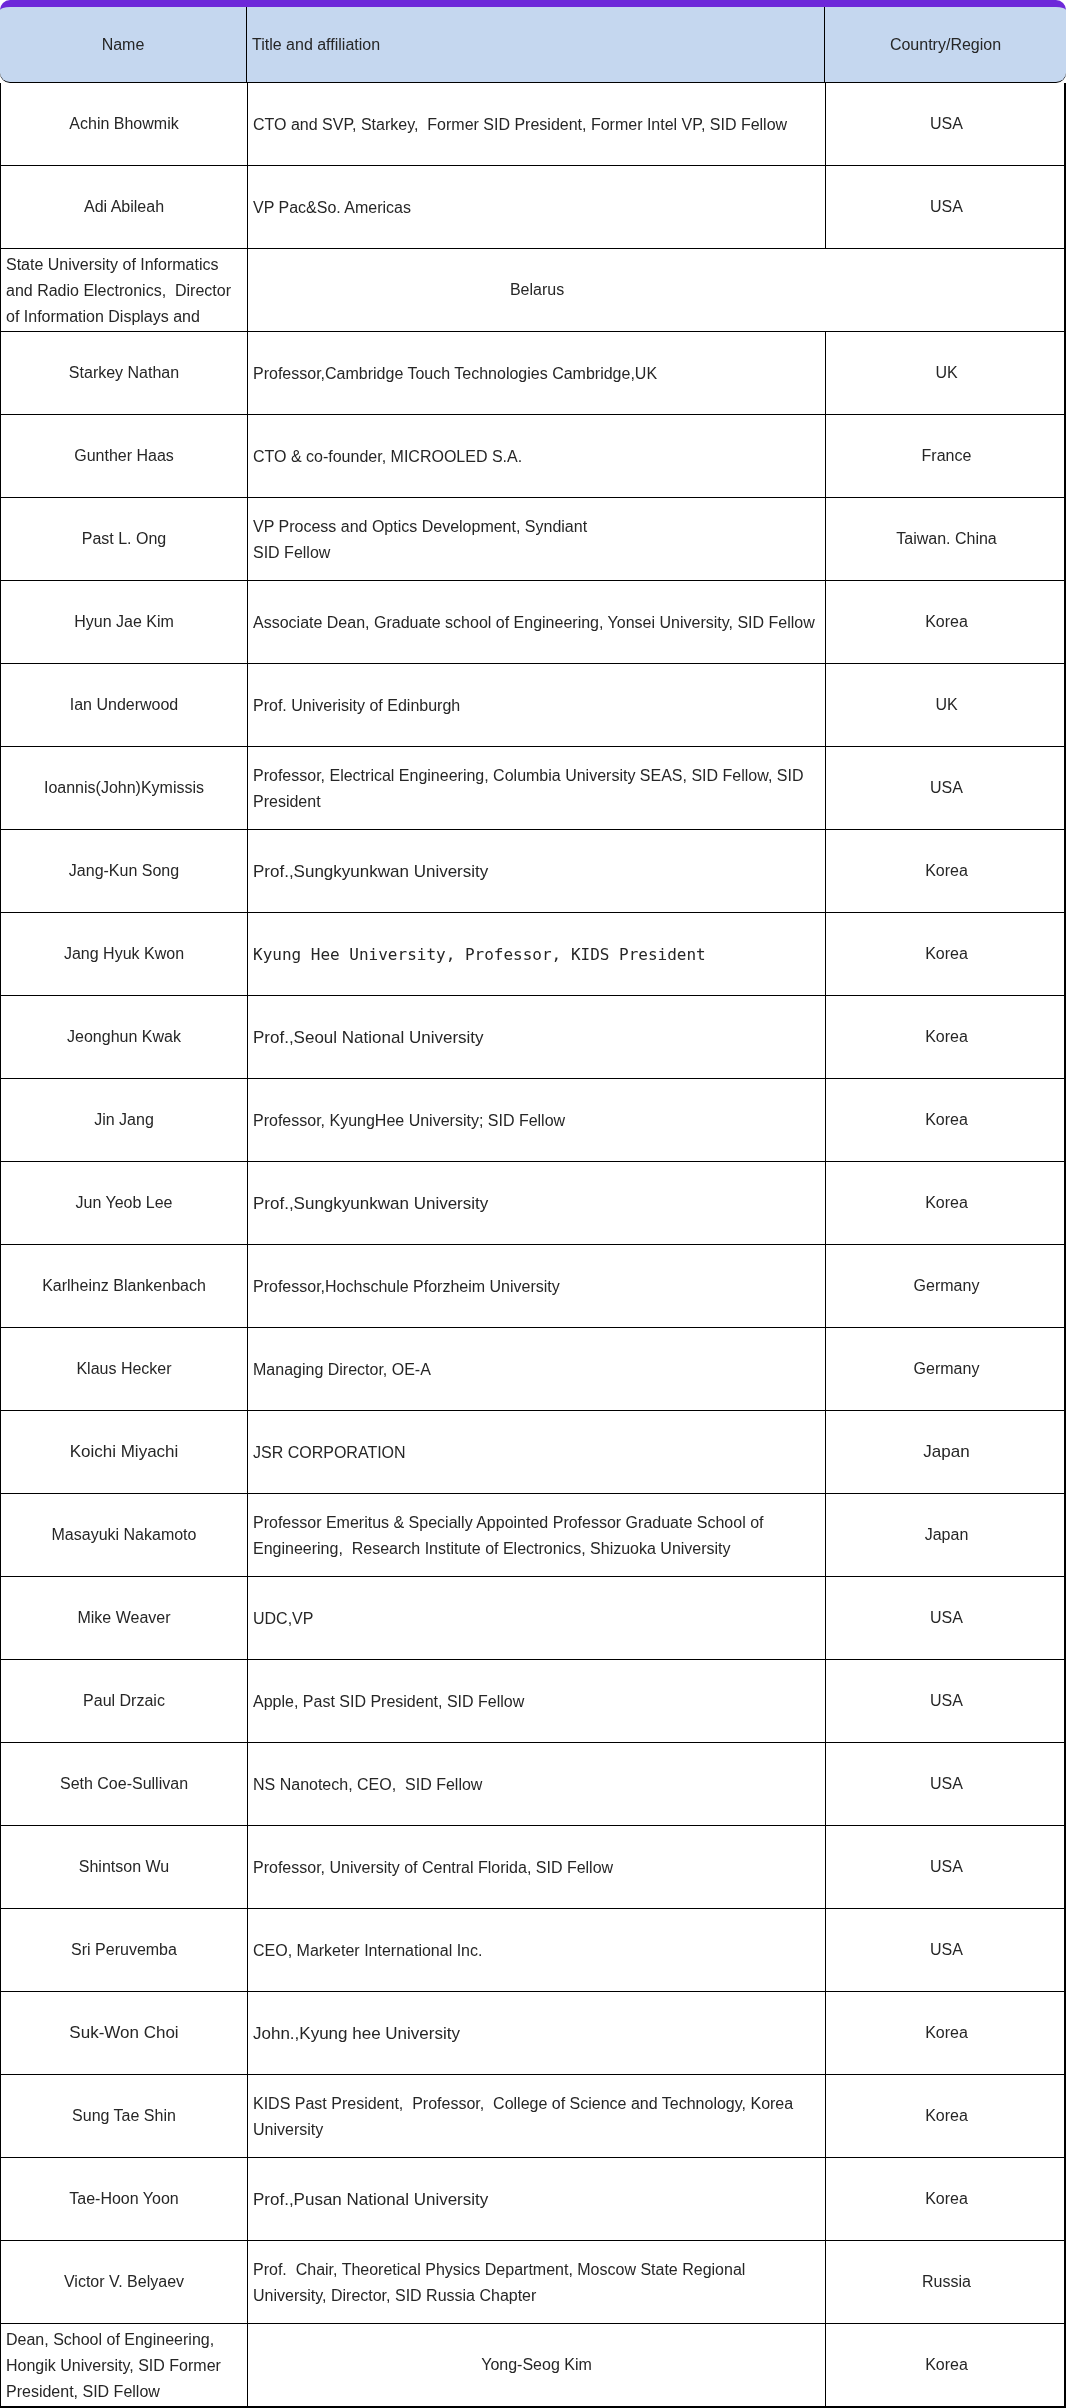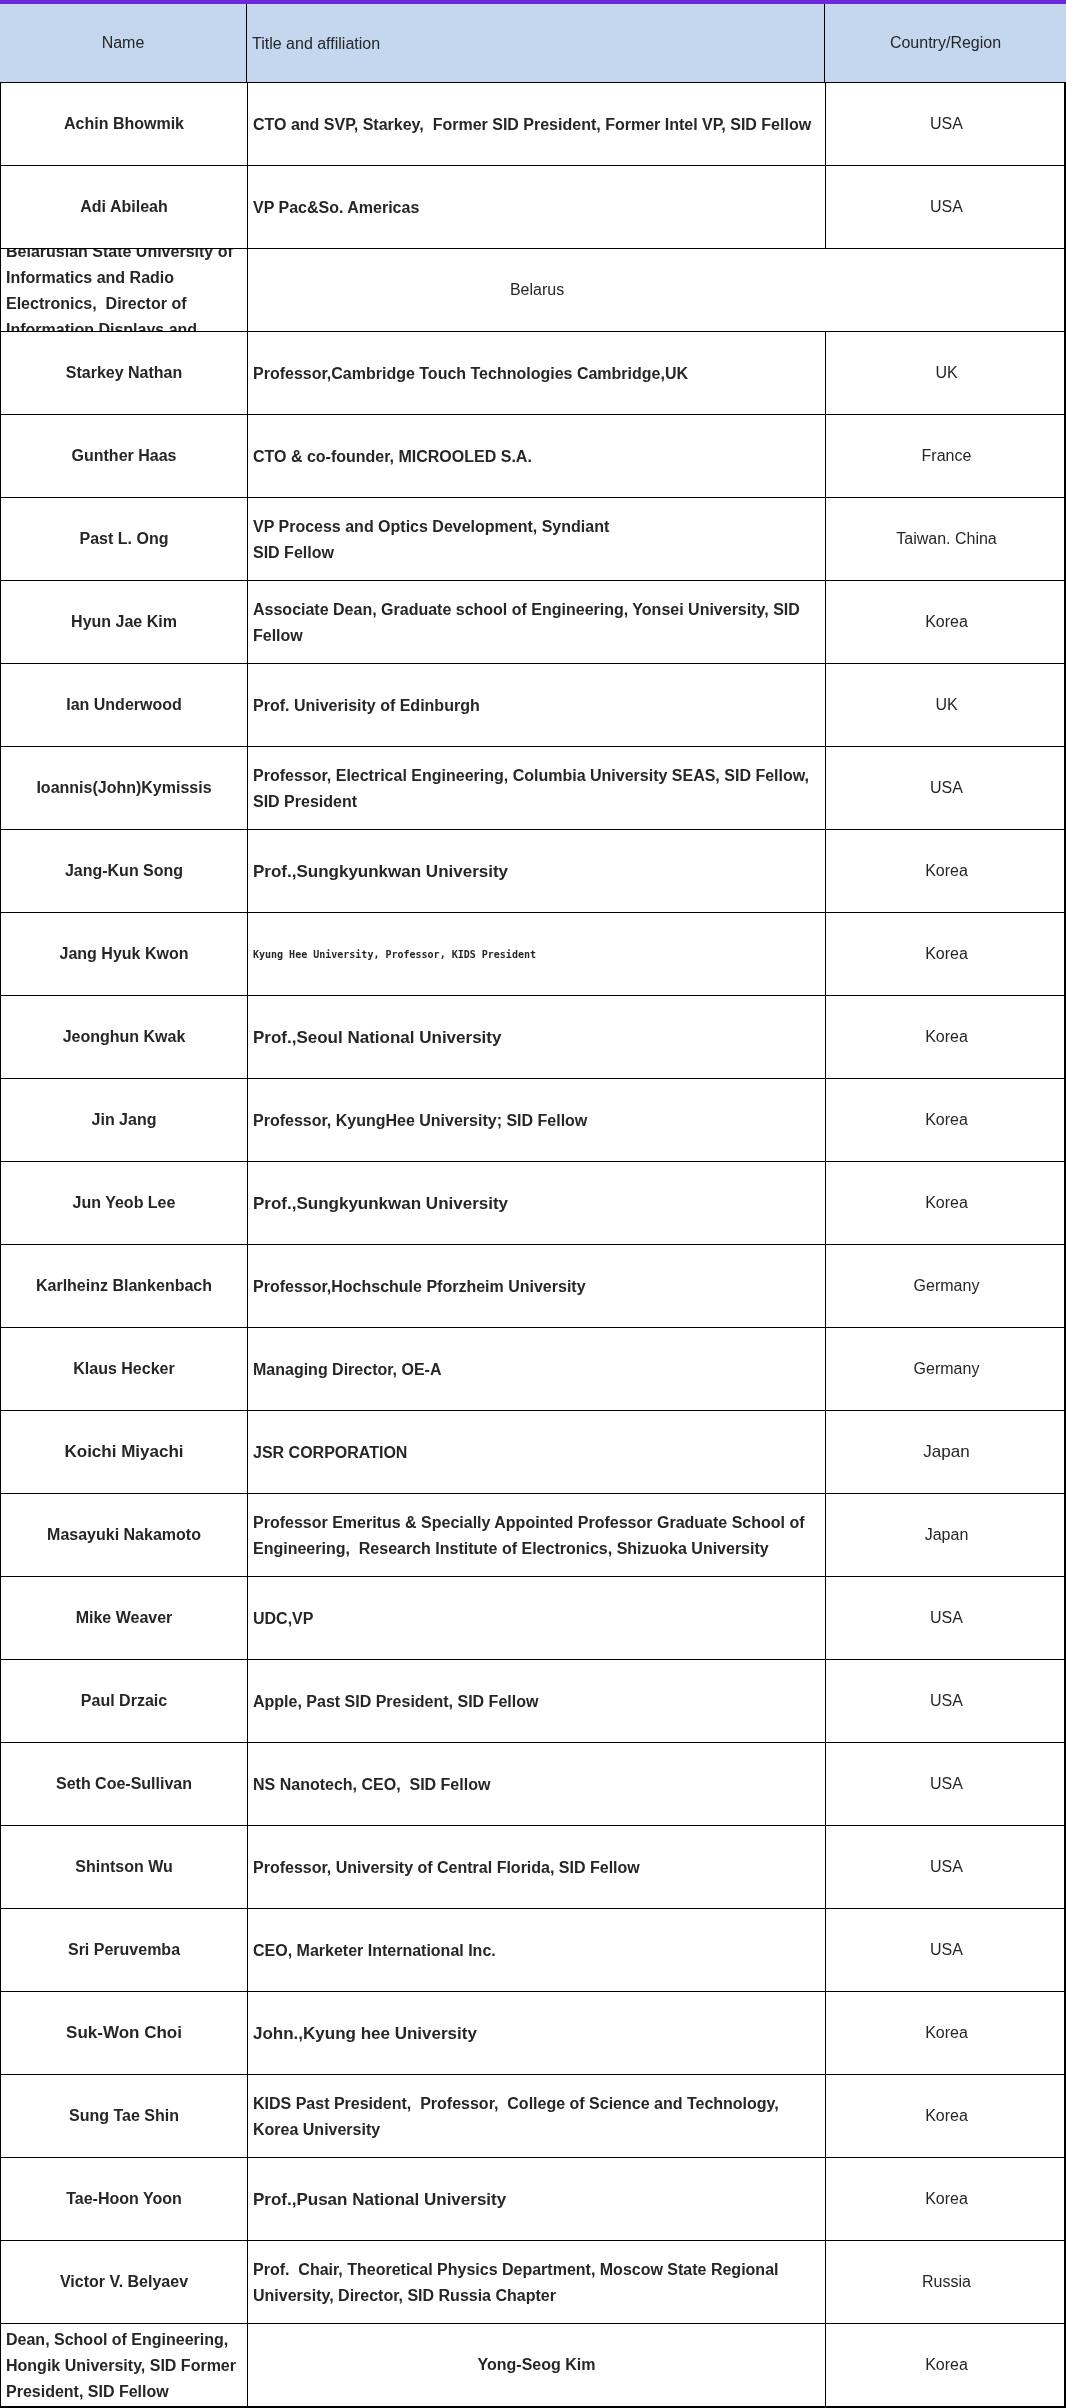--- a/index.html
+++ b/index.html
@@ -16,21 +16,22 @@
   }
   .row{
     display:grid;
     grid-template-columns:247px 578px 241px;
     height:83px;
     box-sizing:border-box;
     border-bottom:1px solid var(--border);
   }
   .row.header{
     background:var(--header-bg);
-    border-top:4px solid #6d28d9;
+    border-top:7px solid #6d28d9;
+    border-radius:10px;
   }
   .row.data{
     border-left:1px solid var(--border);
     border-right:2px solid var(--border);
   }
   .cell{
     box-sizing:border-box;
     display:flex;
     align-items:center;
     overflow:hidden;
@@ -44,30 +45,29 @@
   }
   .cell.c-title{
     justify-content:flex-start;
     text-align:left;
     padding:1px 10px 0 5px;
     white-space:pre-wrap;
   }
   .row.data .cell.c-name,
   .row.data .cell.c-title{
     border-right:1px solid var(--border);
-    font-weight:bold;
   }
   .row.header .cell.c-name,
   .row.header .cell.c-title{
     border-right:1px solid var(--border);
   }
   .cell.small{font-size:17px;}
   .cell.alt{
     font-family:"DejaVu Sans Mono","Liberation Mono",monospace;
-    font-size:10px;
+    font-size:16px;
   }
 </style>
 </head>
 <body>
 
 <div class="table">
   <div class="row header">
     <div class="cell c-name">Name</div>
     <div class="cell c-title">Title and affiliation</div>
     <div class="cell c-country">Country/Region</div>

